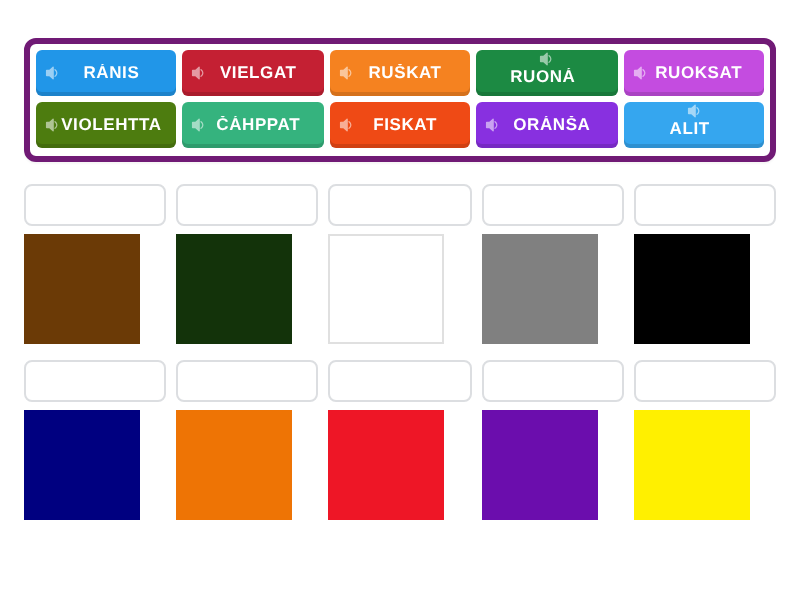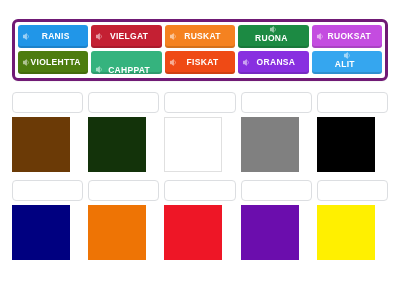--- a/index.html
+++ b/index.html
@@ -193,21 +193,21 @@
     <div class="tile-row">
       <div class="tile" style="background-color: #4d7c0f;">
         <span class="tile-speaker">
           <svg viewBox="0 0 16 16" aria-hidden="true">
               <path fill="#ffffff" d="M6.5 5H4.2c-.4 0-.7.3-.7.7v4.6c0 .4.3.7.7.7h2.3l3 2.6c.4.4 1 .1 1-.5V2.9c0-.6-.6-.9-1-.5L6.5 5z"></path>
               <path fill="#ffffff" d="M11.9 4.6c-.3-.2-.6-.1-.8.1-.2.3-.1.6.1.8.9.7 1.4 1.7 1.4 2.5s-.5 1.8-1.4 2.5c-.2.2-.3.5-.1.8.2.2.5.3.8.1 1.2-.9 1.8-2.2 1.8-3.4s-.6-2.5-1.8-3.4z"></path>
             </svg>
         </span>
         <span class="tile-label">VIOLEHTTA</span>
       </div>
-      <div class="tile" style="background-color: rgb(53, 179, 126); align-items: flex-end;">
+      <div class="tile" style="background-color: rgb(53, 179, 126);">
         <span class="tile-speaker">
           <svg viewBox="0 0 16 16" aria-hidden="true">
               <path fill="#ffffff" d="M6.5 5H4.2c-.4 0-.7.3-.7.7v4.6c0 .4.3.7.7.7h2.3l3 2.6c.4.4 1 .1 1-.5V2.9c0-.6-.6-.9-1-.5L6.5 5z"></path>
               <path fill="#ffffff" d="M11.9 4.6c-.3-.2-.6-.1-.8.1-.2.3-.1.6.1.8.9.7 1.4 1.7 1.4 2.5s-.5 1.8-1.4 2.5c-.2.2-.3.5-.1.8.2.2.5.3.8.1 1.2-.9 1.8-2.2 1.8-3.4s-.6-2.5-1.8-3.4z"></path>
             </svg>
         </span>
         <span class="tile-label">ČÁHPPAT</span>
       </div>
       <div class="tile" style="background-color: rgb(239, 74, 21);">
         <span class="tile-speaker">

